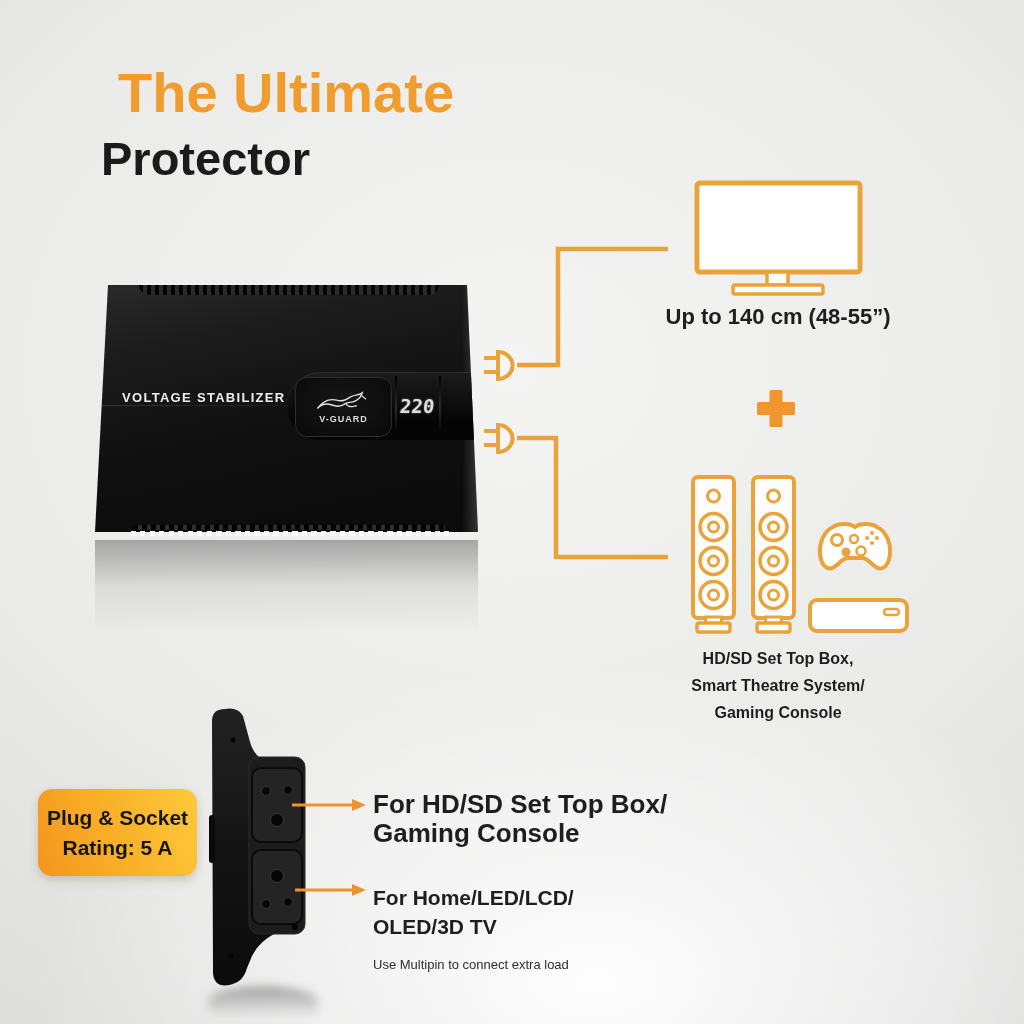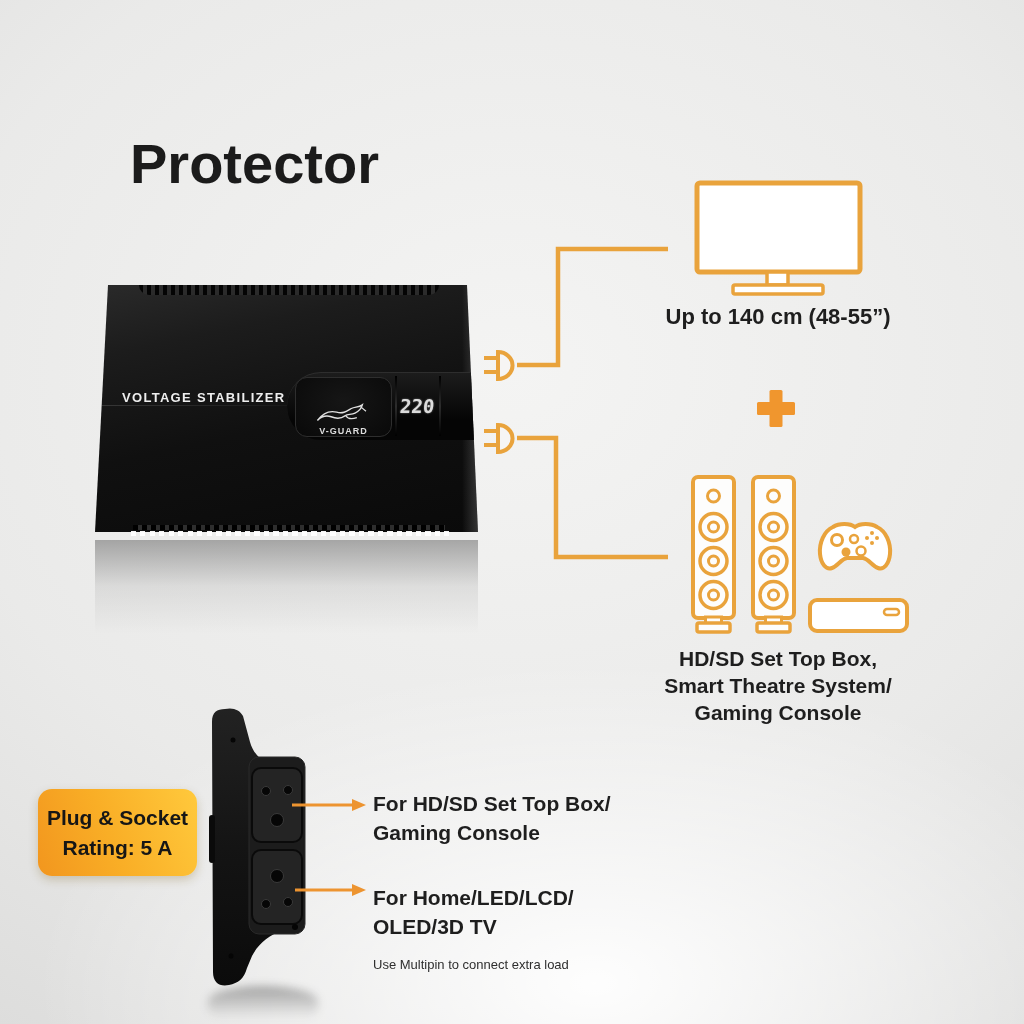--- a/index.html
+++ b/index.html
@@ -5,72 +5,73 @@
   html,body{margin:0;padding:0;}
   body{font-family:"Liberation Sans",sans-serif;}
   .canvas{
     position:relative;width:1024px;height:1024px;overflow:hidden;
     background:
       radial-gradient(ellipse 900px 520px at 58% 96%, rgba(255,255,255,.95) 0%, rgba(255,255,255,0) 62%),
       radial-gradient(ellipse 1100px 900px at 50% 36%, #f4f4f3 0%, #eaeae9 52%, #d8d8d7 100%);
   }
   
   .title1{position:absolute;left:118px;top:60px;font-size:56px;font-weight:bold;color:#F09C2E;letter-spacing:0;}
-  .title2{position:absolute;left:130px;top:131px;font-size:56px;font-weight:bold;color:#1b1b1b;}
+  .title2{position:absolute;left:101px;top:131px;font-size:47px;font-weight:bold;color:#1b1b1b;}
   
   .device{position:absolute;left:95px;top:285px;width:383px;height:247px;
     background:linear-gradient(168deg,#2a2a2a 0%,#1c1c1c 22%,#101010 55%,#0a0a0a 100%);
     clip-path:polygon(13px 0,372px 0,383px 247px,0 247px);}
   .dev-sheen{position:absolute;right:0;top:0;width:16px;height:100%;
     background:linear-gradient(90deg,rgba(255,255,255,0),rgba(150,150,150,.30));}
   .vent-top{position:absolute;left:44px;top:0;width:300px;height:10px;border-radius:0 0 12px 12px;
     background:repeating-linear-gradient(90deg,#040404 0 4px,#2b2b2b 4px 8px);}
   .vent-bottom-dark{position:absolute;left:38px;bottom:2px;width:312px;height:5px;
     background:repeating-linear-gradient(90deg,#000 0 5px,#2e2e2e 5px 9px);}
   .vs-label{position:absolute;left:27px;top:105px;font-size:13px;font-weight:bold;letter-spacing:1.3px;color:#eeeeee;}
   .seam{position:absolute;left:4px;top:120px;width:190px;height:1px;
     background:linear-gradient(90deg,rgba(255,255,255,.14),rgba(255,255,255,.03));}
   .panel{position:absolute;left:192px;top:87px;width:191px;height:68px;border-radius:34px 0 0 34px;
     background:linear-gradient(180deg,#1d1d1d,#050505 70%);box-shadow:inset 0 1px 0 rgba(255,255,255,.08);}
   .logo-box{position:absolute;left:8px;top:5px;width:95px;height:58px;border:1px solid #2e2e2e;border-radius:12px;
-    background:radial-gradient(ellipse at 50% 40%,#161616,#090909);display:flex;flex-direction:column;align-items:center;justify-content:flex-end;}
+    background:radial-gradient(ellipse at 50% 40%,#161616,#090909);display:flex;flex-direction:column;align-items:center;justify-content:center;}
   .brand{font-size:9px;font-weight:bold;letter-spacing:1px;color:#dedede;margin-top:1px;}
   .pdiv{position:absolute;top:4px;bottom:4px;width:2px;background:linear-gradient(180deg,#000,#2d2d2d,#000);}
   .pdiv1{left:108px;} .pdiv2{left:152px;}
   .display{position:absolute;left:110px;top:5px;width:41px;height:58px;display:flex;align-items:center;justify-content:center;}
   .display span{font-family:"DejaVu Sans Mono",monospace;font-weight:bold;font-size:19px;color:#dcdcdc;
     transform:skewX(-6deg);text-shadow:0 0 2px rgba(255,255,255,.45);letter-spacing:0;}
   .vent-dash-white{position:absolute;left:131px;top:531px;width:320px;height:5px;opacity:.95;
     background:repeating-linear-gradient(90deg,#ffffff 0 5px,rgba(255,255,255,0) 5px 9.5px);}
   .reflect-main{position:absolute;left:95px;top:540px;width:383px;height:110px;
     background:linear-gradient(180deg,rgba(105,105,105,.55),rgba(150,150,150,.20) 42%,rgba(200,200,200,0) 85%);}
   
   .badge{position:absolute;left:38px;top:789px;width:159px;height:87px;border-radius:14px;
     background:linear-gradient(68deg,#F2961E 0%,#F9AE26 45%,#FFC93C 100%);
     display:flex;flex-direction:column;align-items:center;justify-content:center;
     box-shadow:0 4px 10px rgba(120,90,20,.25);}
   .badge div{font-size:21px;font-weight:bold;color:#161616;line-height:30px;}
   
   .lbl{position:absolute;color:#1e1e1e;font-weight:bold;}
   .tv-label{left:598px;top:302px;width:360px;text-align:center;font-size:22px;line-height:29px;}
-  .av-label{left:598px;top:645px;width:360px;text-align:center;font-size:21px;line-height:27px;}
-  .co-top{left:373px;top:790px;font-size:21px;line-height:28.5px;}
+  .av-label{left:598px;top:645px;width:360px;text-align:center;font-size:16px;line-height:27px;}
+  .co-top{left:373px;top:790px;font-size:26px;line-height:28.5px;}
   .co-bottom{left:373px;top:884px;font-size:21px;line-height:28.5px;}
   .note{position:absolute;left:373px;top:957px;font-size:13px;font-weight:normal;color:#2e2e2e;}
   
   .reflect-side{position:absolute;left:208px;top:986px;width:110px;height:38px;
     background:linear-gradient(180deg,rgba(40,40,40,.38),rgba(90,90,90,0) 85%);filter:blur(4px);border-radius:50%/40%;}
   svg.overlay{position:absolute;left:0;top:0;z-index:3;}
   .z4{z-index:4;}
 </style>
 </head>
 <body>
 
 <div class="canvas">
 
+  <div class="title1">The Ultimate</div>
   <div class="title2">Protector</div>
 
   <div class="reflect-main"></div>
 
   <div class="device">
     <div class="dev-sheen"></div>
     <div class="vent-top"></div>
     <div class="vs-label">VOLTAGE STABILIZER</div>
     <div class="seam"></div>
     <div class="panel">

